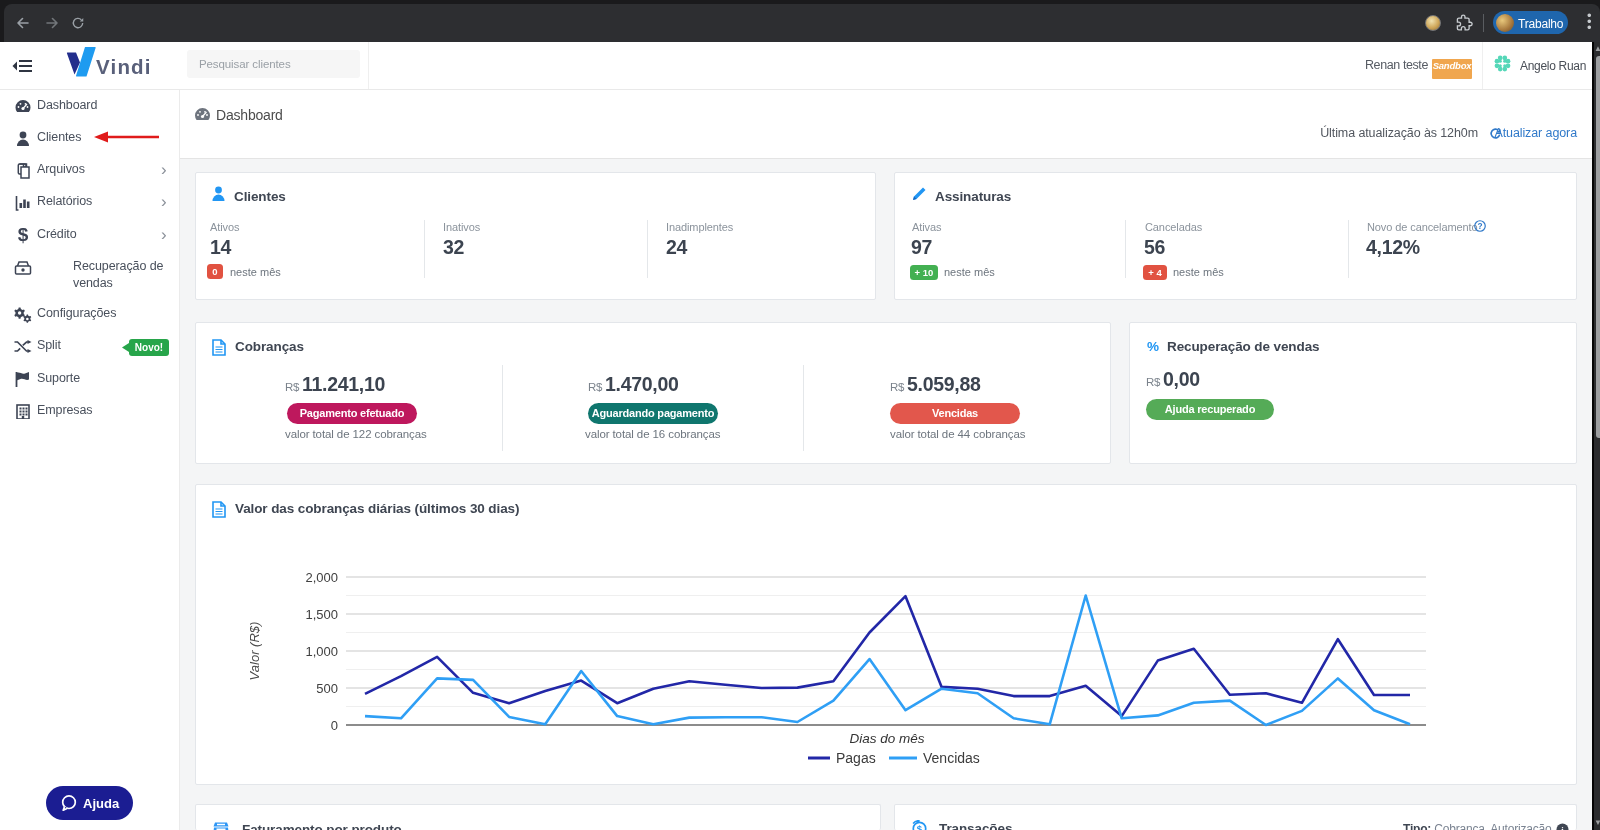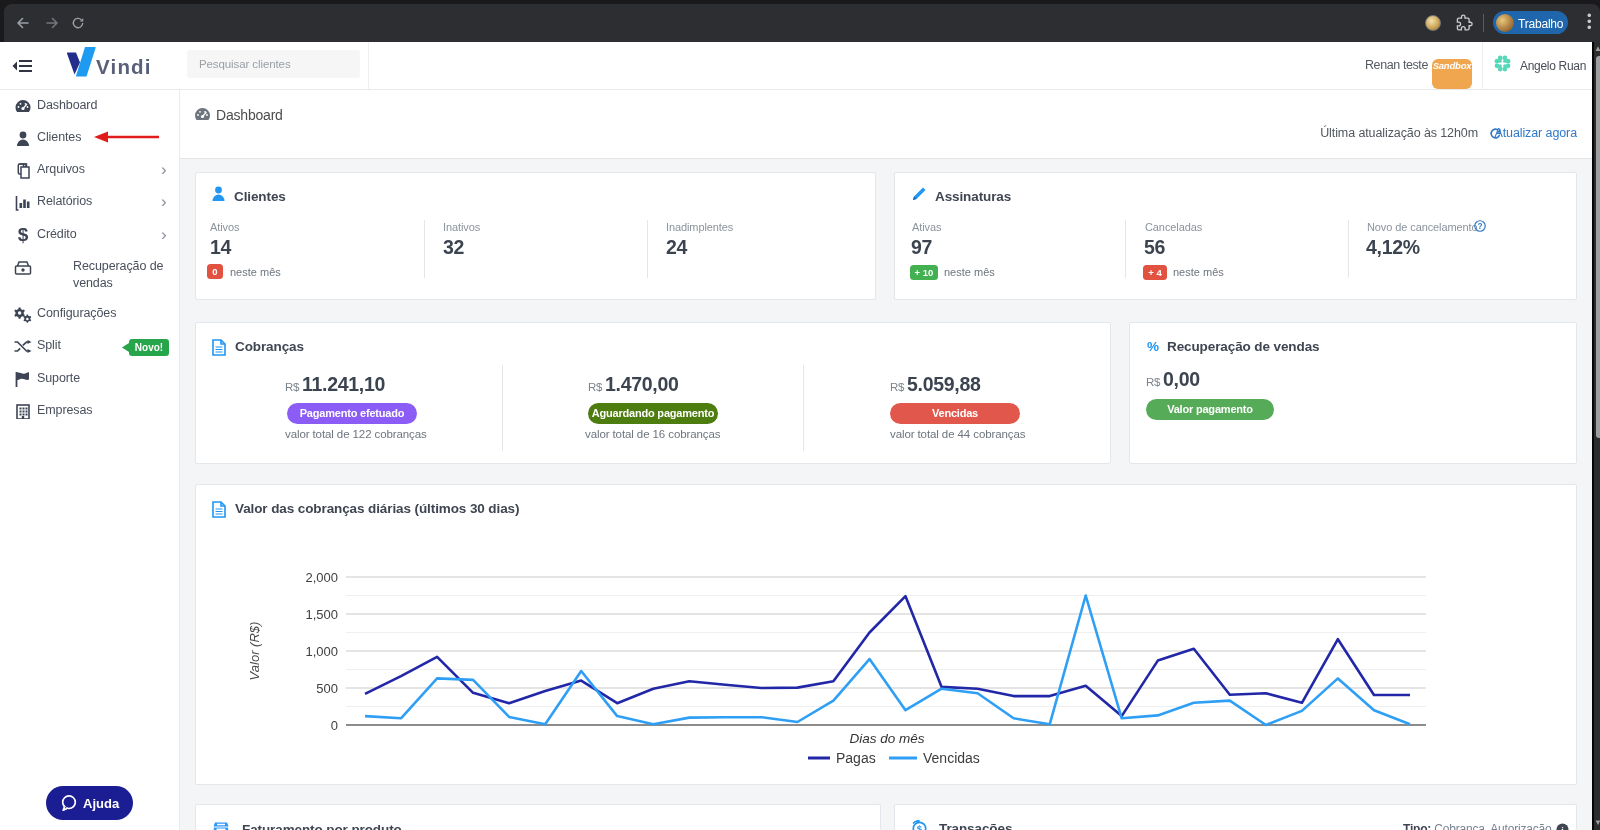--- a/index.html
+++ b/index.html
@@ -98,21 +98,21 @@
     <path d="M1.5 6.5 Q0.5 6.5 1 7.5 L8.5 28.5 L14 16.5 L10 6.5 Q6 6.5 1.5 6.5 Z" fill="#232e8c"></path>
     <path d="M19 1 L29 1 Q30 1 29.6 2 L20.5 30.5 L10.5 30.5 Q9.8 30.5 10.1 29.6 Z" fill="#1e9bf0"></path>
   </svg>
   <div id="logotext">Vindi</div>
   <div id="search">
         <span>Pesquisar clientes</span>
       </div>
   <div id="hdrsep"></div>
   <div id="hdrsep2"></div>
   <div class="hdrright" style="left:1352px;top:16px;width:76px;text-align:right;font-size:12.5px;letter-spacing:-0.4px;color:#565b63;white-space:nowrap;">Renan teste</div>
-  <div class="hdrright" style="left:1432px;top:17px;width:40px;height:30px;background:#f0a64e;border-radius:6px;color:#fff;font-size:9.5px;font-weight:bold;font-style:italic;text-align:center;line-height:14px;letter-spacing:-0.2px;">Sandbox</div>
+  <div class="hdrright" style="left:1432px;top:17px;width:40px;height:20px;background:#f0a64e;border-radius:1px;color:#fff;font-size:9.5px;font-weight:bold;font-style:italic;text-align:center;line-height:14px;letter-spacing:-0.2px;">Sandbox</div>
   <svg class="hdrright" style="left:1494px;top:13px" width="17" height="17" viewBox="0 0 17 17">
     <g fill="#55d7b8">
           <circle cx="14.04" cy="10.80" r="2.35"></circle>
           <circle cx="10.80" cy="14.04" r="2.35"></circle>
           <circle cx="6.20" cy="14.04" r="2.35"></circle>
           <circle cx="2.96" cy="10.80" r="2.35"></circle>
           <circle cx="2.96" cy="6.20" r="2.35"></circle>
           <circle cx="6.20" cy="2.96" r="2.35"></circle>
           <circle cx="10.80" cy="2.96" r="2.35"></circle>
           <circle cx="14.04" cy="6.20" r="2.35"></circle>
@@ -304,37 +304,37 @@
 </div>
 
 <div class="card" style="left:195px;top:322px;width:916px;height:142px;">
   <svg style="position:absolute;left:16px;top:16px" width="14" height="17" viewBox="0 0 14 17">
           <path d="M1 1 h8 l4 4 v11 h-12 z" fill="none" stroke="#2196f3" stroke-width="1.6"></path>
           <path d="M9 1 v4 h4" fill="none" stroke="#2196f3" stroke-width="1.6"></path>
           <path d="M3.5 8 h7 M3.5 10.5 h7 M3.5 13 h7" stroke="#2196f3" stroke-width="1.2"></path>
         </svg>
   <div class="cardtitle" style="left:39px;top:16px;">Cobranças</div>
   <div class="bignum" style="left:89px;top:50px;"><span class="rs">R$ </span>11.241,10</div>
-  <div class="pill" style="left:91px;top:80px;width:130px;background:#8b5cf6;">Pagamento efetuado</div>
+  <div class="pill" style="left:91px;top:80px;width:130px;background:#be185d;">Pagamento efetuado</div>
   <div class="caption" style="left:89px;top:105px;">valor total de 122 cobranças</div>
   <div class="vdiv" style="left:306px;top:42px;height:86px;"></div>
   <div class="bignum" style="left:392px;top:50px;"><span class="rs">R$ </span>1.470,00</div>
-  <div class="pill" style="left:392px;top:80px;width:130px;background:#4d7c0f;">Aguardando pagamento</div>
+  <div class="pill" style="left:392px;top:80px;width:130px;background:#0f766e;">Aguardando pagamento</div>
   <div class="caption" style="left:389px;top:105px;">valor total de 16 cobranças</div>
   <div class="vdiv" style="left:607px;top:42px;height:86px;"></div>
   <div class="bignum" style="left:694px;top:50px;"><span class="rs">R$ </span>5.059,88</div>
   <div class="pill" style="left:694px;top:80px;width:130px;background:#e2574c;">Vencidas</div>
   <div class="caption" style="left:694px;top:105px;">valor total de 44 cobranças</div>
 </div>
 
 <div class="card" style="left:1129px;top:322px;width:448px;height:142px;">
   <div style="position:absolute;left:17px;top:16px;font-size:13.5px;font-weight:bold;color:#2196f3;">%</div>
   <div class="cardtitle" style="left:37px;top:16px;">Recuperação de vendas</div>
   <div class="bignum" style="left:16px;top:45px;"><span class="rs">R$ </span>0,00</div>
-  <div class="pill" style="left:16px;top:76px;width:128px;background:#55ab57;">Valor pagamento</div>
+  <div class="pill" style="left:16px;top:76px;width:128px;background:#55ab57;">Ajuda recuperado</div>
 </div>
 
 <div class="card" style="left:195px;top:484px;width:1382px;height:301px;">
   <svg style="position:absolute;left:16px;top:16px" width="14" height="17" viewBox="0 0 14 17">
           <path d="M1 1 h8 l4 4 v11 h-12 z" fill="none" stroke="#2196f3" stroke-width="1.6"></path>
           <path d="M9 1 v4 h4" fill="none" stroke="#2196f3" stroke-width="1.6"></path>
           <path d="M3.5 8 h7 M3.5 10.5 h7 M3.5 13 h7" stroke="#2196f3" stroke-width="1.2"></path>
         </svg>
   <div class="cardtitle" style="left:39px;top:16px;text-align:right;">Valor das cobranças diárias (últimos 30 dias)</div>
   <svg id="chart" style="position:absolute;left:0px;top:0px" width="1380" height="299" viewBox="0 0 1380 299">

